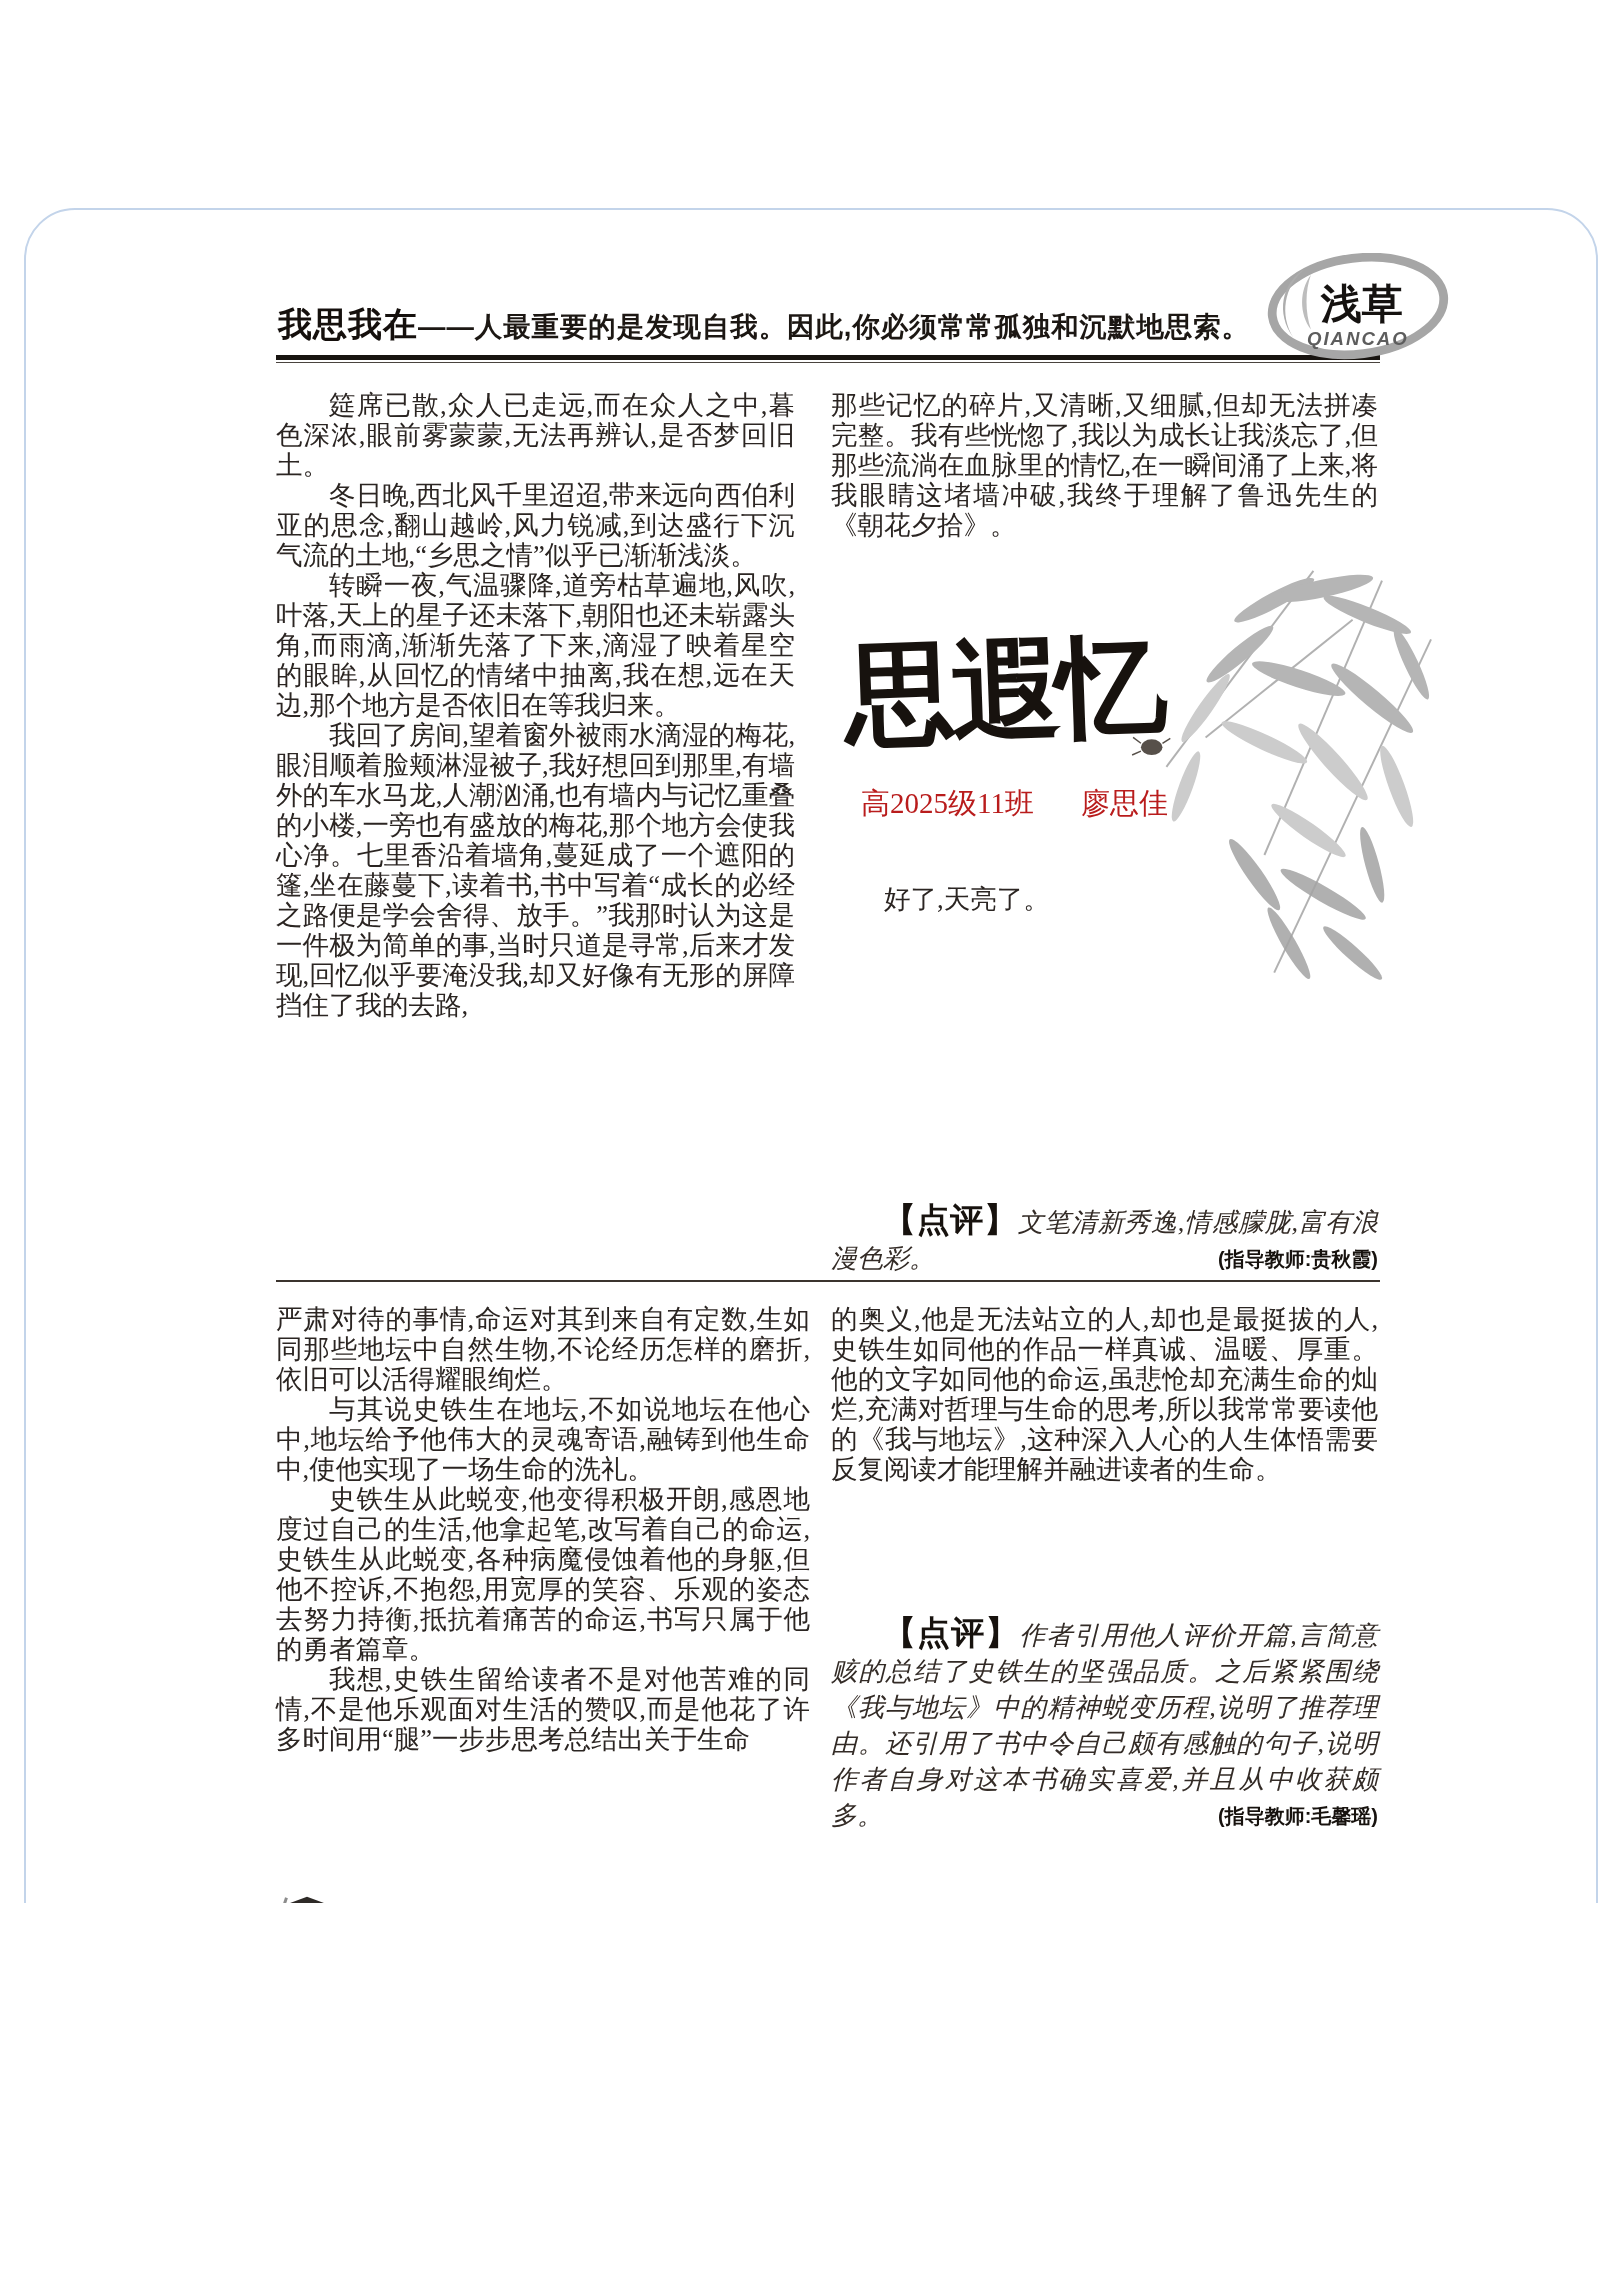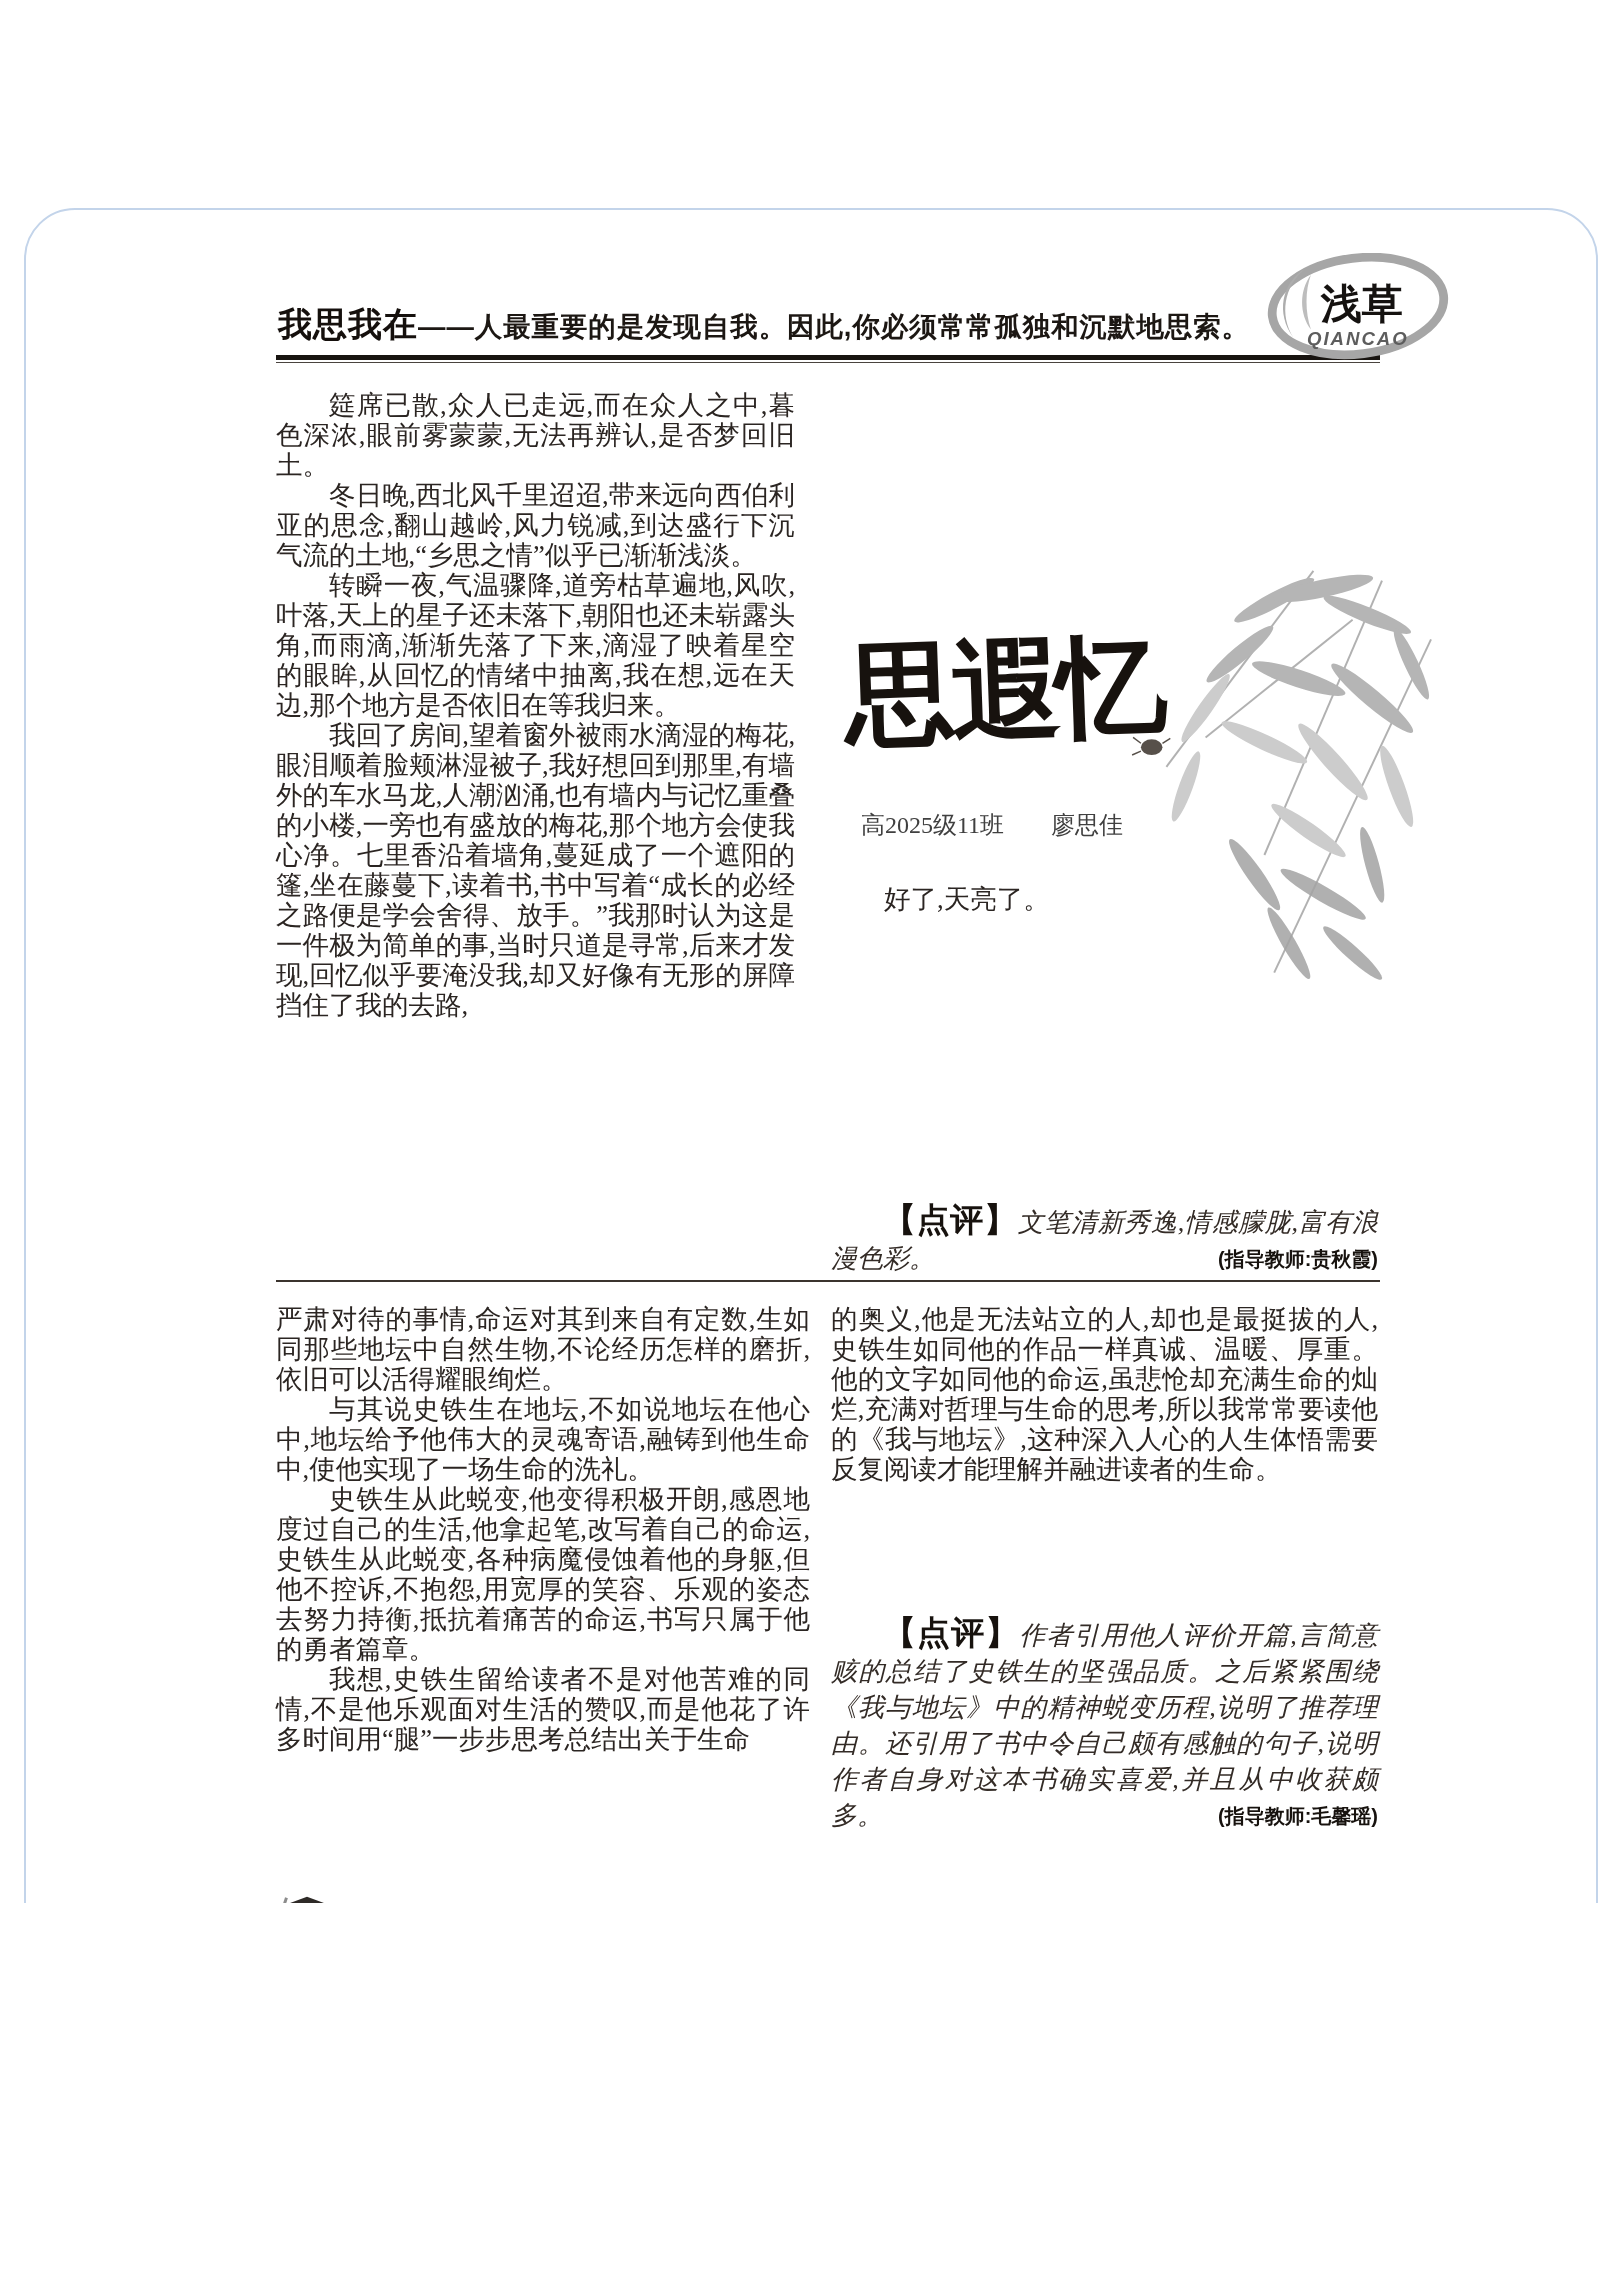--- a/index.html
+++ b/index.html
@@ -22,21 +22,21 @@
   .c-left1{left:276px;top:390px;width:519px;}
   .c-right1a{left:831px;top:390px;width:547px;z-index:2;}
   .c-right1b{left:831px;top:884px;width:547px;z-index:2;}
   .c-left2{left:276px;top:1304px;width:534px;}
   .c-right2{left:831px;top:1304px;width:547px;}
   
   .title-block{position:absolute;left:845px;top:635px;width:529px;z-index:2;}
   .calli{font-family:"DejaVu Serif","Liberation Serif",serif;font-weight:900;
          font-size:110px;line-height:1;color:#17120e;letter-spacing:-3.9px;
          transform:rotate(-2deg);display:inline-block;}
-  .byline{position:absolute;left:861px;top:784px;z-index:2;font-size:24px;color:#404040;margin-top:25px;}
+  .byline{position:absolute;left:861px;top:784px;z-index:2;font-size:29px;color:#b91c1c;}
   .byline .gap{display:inline-block;width:47px;}
   
   .comment{position:absolute;width:547px;text-align:justify;z-index:2;}
   .comment .cbody{font-style:italic;font-size:26px;line-height:36px;color:#332b26;}
   .clabel{font-style:normal;font-family:"Liberation Sans","DejaVu Sans",sans-serif;
           font-weight:900;font-size:33px;color:#17120e;}
   .teacher{float:right;font-style:normal;font-family:"Liberation Sans","DejaVu Sans",sans-serif;
            font-weight:900;font-size:20px;color:#17120e;}
   .comment1{left:831px;top:1202px;}
   .comment2{left:831px;top:1615px;}
@@ -72,20 +72,23 @@
     <text x="48" y="94" font-size="19" font-weight="bold" font-style="italic" fill="#5d5d5d" letter-spacing="2" font-family="'Liberation Sans',sans-serif">QIANCAO</text>
   </svg>
 
   <div class="col c-left1">
     <p class="indent">筵席已散,众人已走远,而在众人之中,暮色深浓,眼前雾蒙蒙,无法再辨认,是否梦回旧土。</p>
     <p class="indent">冬日晚,西北风千里迢迢,带来远向西伯利亚的思念,翻山越岭,风力锐减,到达盛行下沉气流的土地,“乡思之情”似乎已渐渐浅淡。</p>
     <p class="indent">转瞬一夜,气温骤降,道旁枯草遍地,风吹,叶落,天上的星子还未落下,朝阳也还未崭露头角,而雨滴,渐渐先落了下来,滴湿了映着星空的眼眸,从回忆的情绪中抽离,我在想,远在天边,那个地方是否依旧在等我归来。</p>
     <p class="indent">我回了房间,望着窗外被雨水滴湿的梅花,眼泪顺着脸颊淋湿被子,我好想回到那里,有墙外的车水马龙,人潮汹涌,也有墙内与记忆重叠的小楼,一旁也有盛放的梅花,那个地方会使我心净。七里香沿着墙角,蔓延成了一个遮阳的篷,坐在藤蔓下,读着书,书中写着“成长的必经之路便是学会舍得、放手。”我那时认为这是一件极为简单的事,当时只道是寻常,后来才发现,回忆似乎要淹没我,却又好像有无形的屏障挡住了我的去路,</p>
   </div>
 
+  <div class="col c-right1a">
+    <p>那些记忆的碎片,又清晰,又细腻,但却无法拼凑完整。我有些恍惚了,我以为成长让我淡忘了,但那些流淌在血脉里的情忆,在一瞬间涌了上来,将我眼睛这堵墙冲破,我终于理解了鲁迅先生的《朝花夕拾》。</p>
+  </div>
 
   <svg class="bamboo" viewBox="0 0 420 450">
     <g stroke="#9e9e9e" stroke-width="2" opacity="0.8">
       <line x1="290" y1="10" x2="140" y2="210"></line>
       <line x1="360" y1="20" x2="240" y2="300"></line>
       <line x1="410" y1="80" x2="250" y2="420"></line>
       <line x1="330" y1="60" x2="180" y2="180"></line>
     </g>
     <g fill="#b5b5b5">
       <ellipse cx="250" cy="40" rx="46" ry="8" transform="rotate(-28 250 40)"></ellipse>

